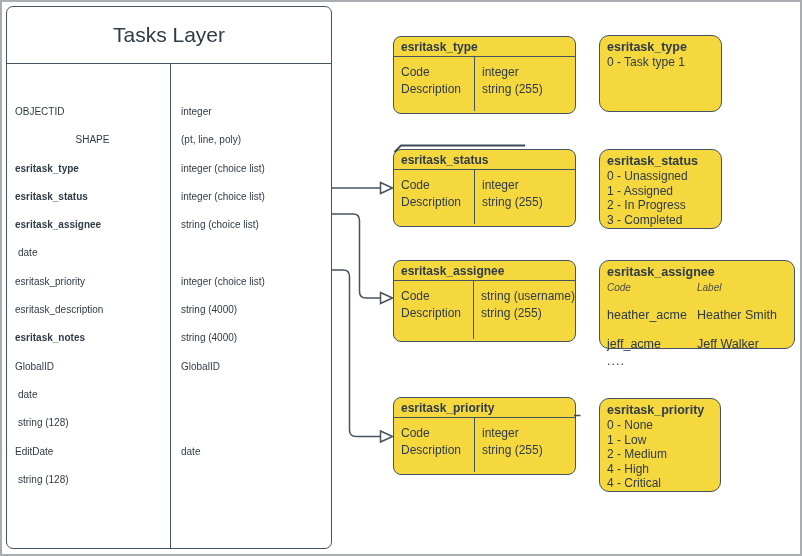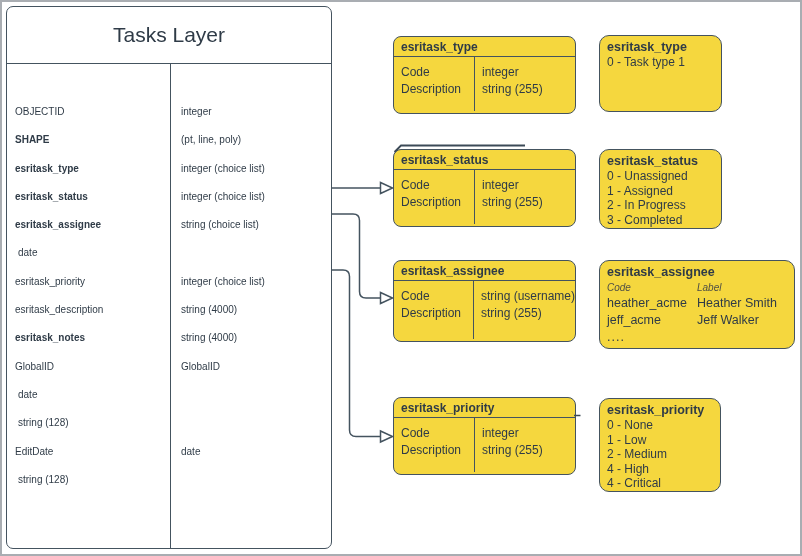--- a/index.html
+++ b/index.html
@@ -50,40 +50,40 @@
   
   .valuebox{
     position:absolute;left:597px;
     box-sizing:border-box;background:#F5D73E;
     border:1.8px solid #44535F;border-radius:10px;
     padding:4px 6px 0 7px;font-size:12px;line-height:14.6px;white-space:nowrap;
   }
   .vb-title{font-weight:bold;font-size:12.5px;line-height:15px;}
   .vb-grid{display:grid;grid-template-columns:90px auto;}
   .vb-colhead{font-style:italic;font-size:10px;line-height:15px;color:#4F4F45;}
-  .vb-cell{font-size:12.5px;line-height:17px;}
+  .vb-cell{font-size:12.5px;line-height:17px;margin-top:12px;}
   .vb-more{font-size:12.5px;line-height:17px;letter-spacing:1px;}
   
   #wires{position:absolute;left:0;top:0;pointer-events:none;}
 </style>
 </head>
 <body>
 
 <div id="canvas">
 
   <div class="entity">
     <div class="entity-title">Tasks Layer</div>
     <div class="entity-divider"></div>
     <div class="entity-rows">
       <div class="frow">
           <span class="fname" style="font-weight: 400;">OBJECTID</span>
           <span class="ftype">integer</span>
         </div>
       <div class="frow">
-          <span class="fname" style="font-weight: 700;">SHAPE</span>
+          <span class="fname" style="font-weight: 400; text-align: center;">SHAPE</span>
           <span class="ftype">(pt, line, poly)</span>
         </div>
       <div class="frow">
           <span class="fname" style="font-weight: 700;">esritask_type</span>
           <span class="ftype">integer (choice list)</span>
         </div>
       <div class="frow">
           <span class="fname" style="font-weight: 700;">esritask_status</span>
           <span class="ftype">integer (choice list)</span>
         </div>

